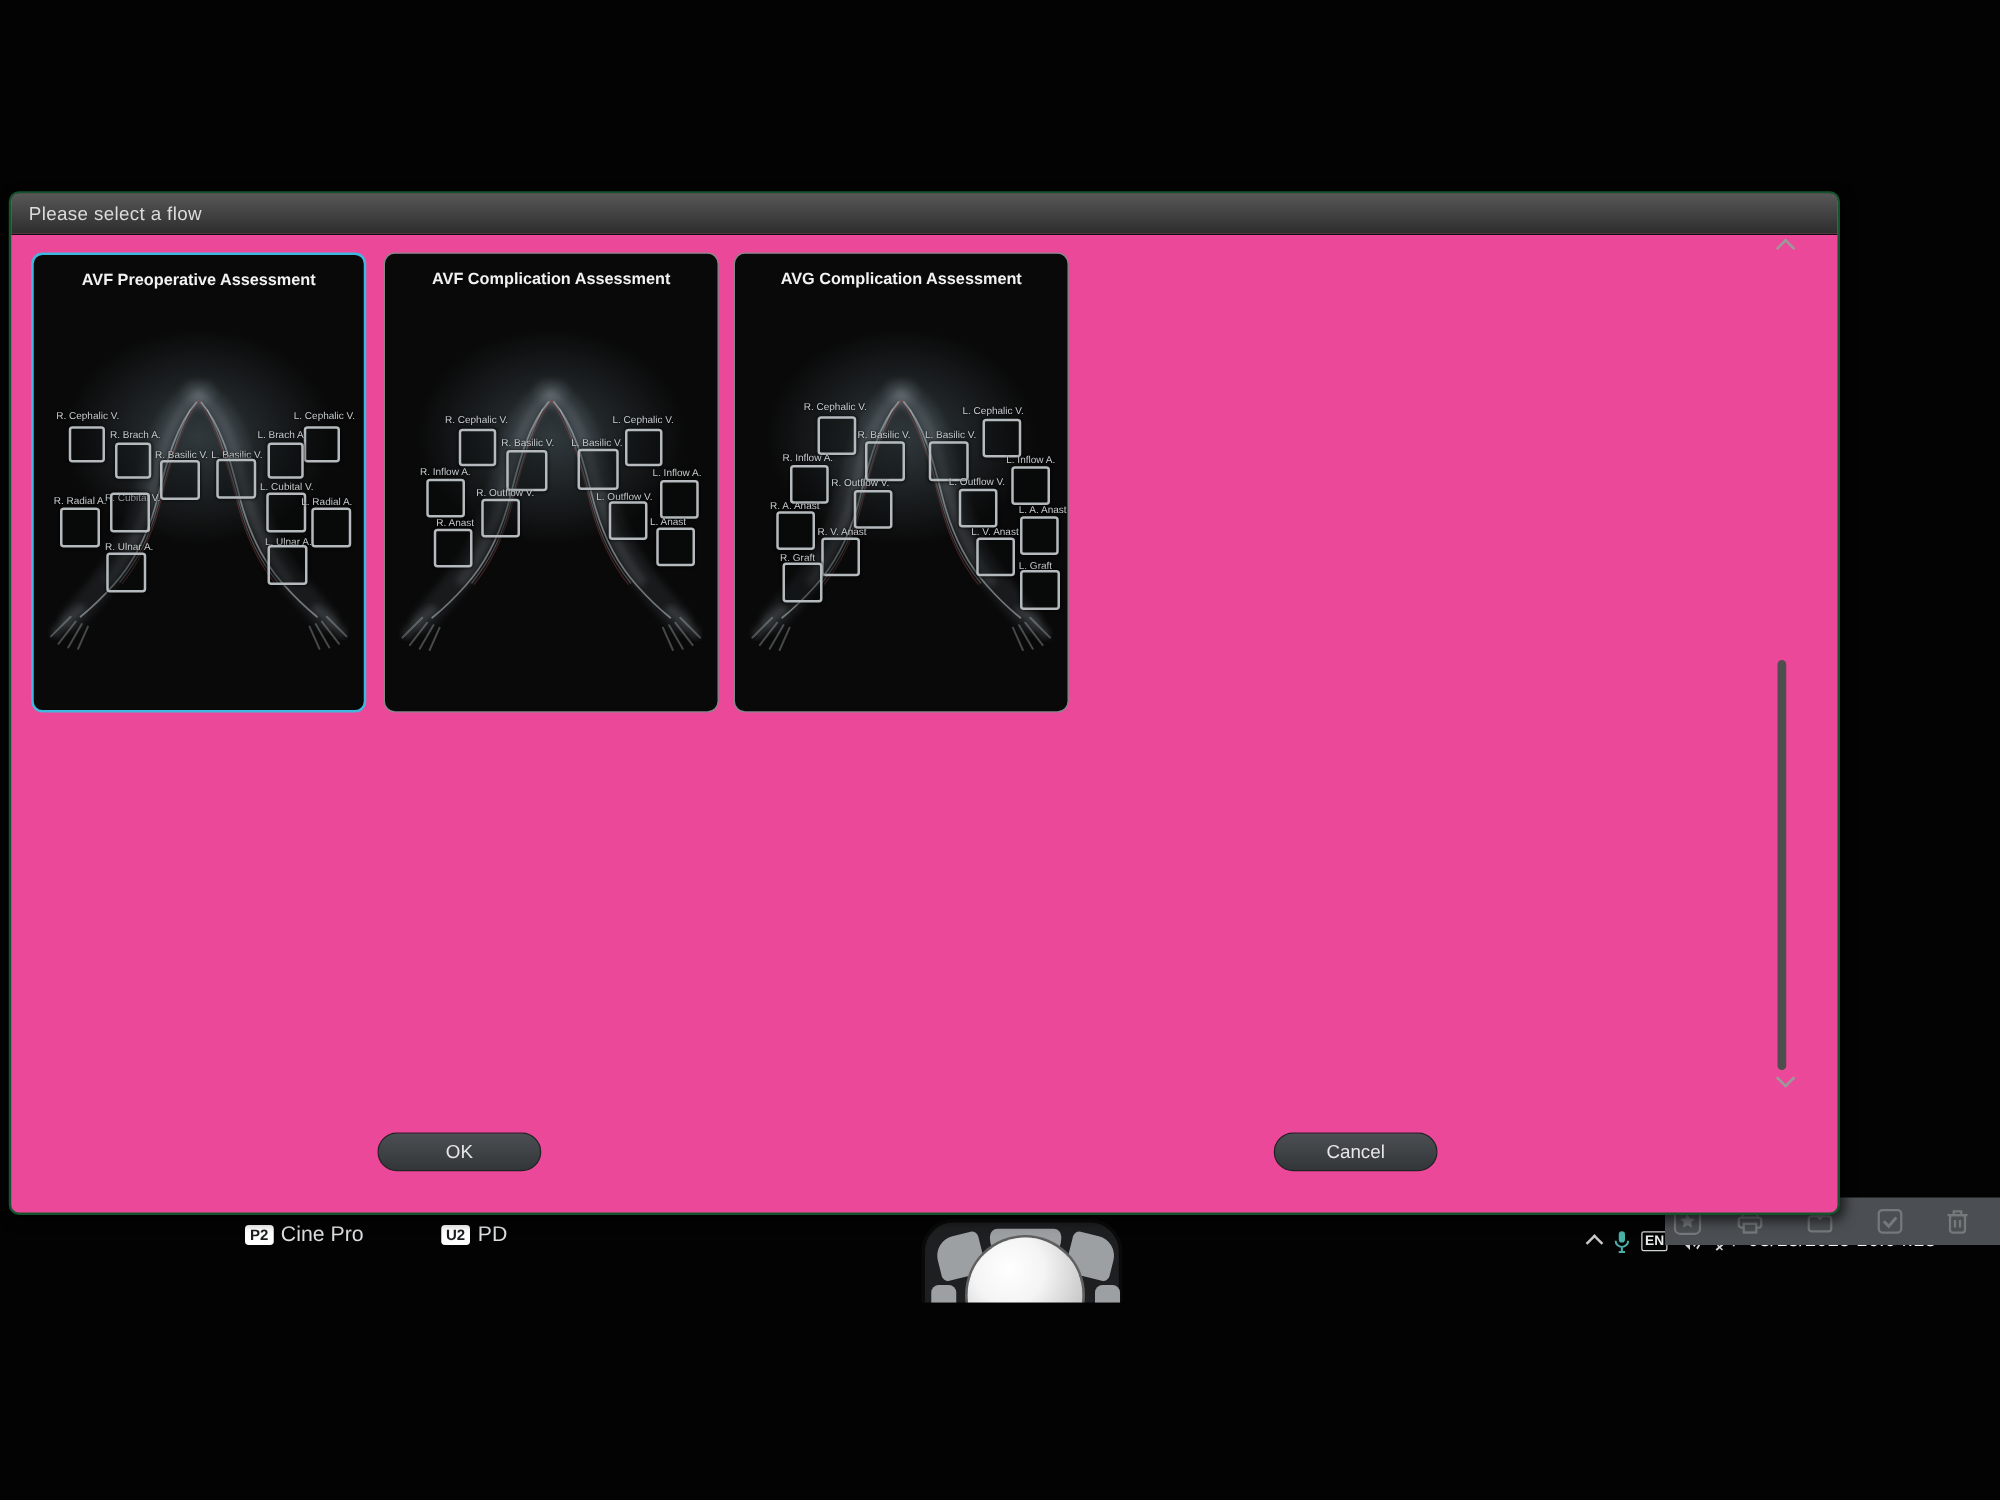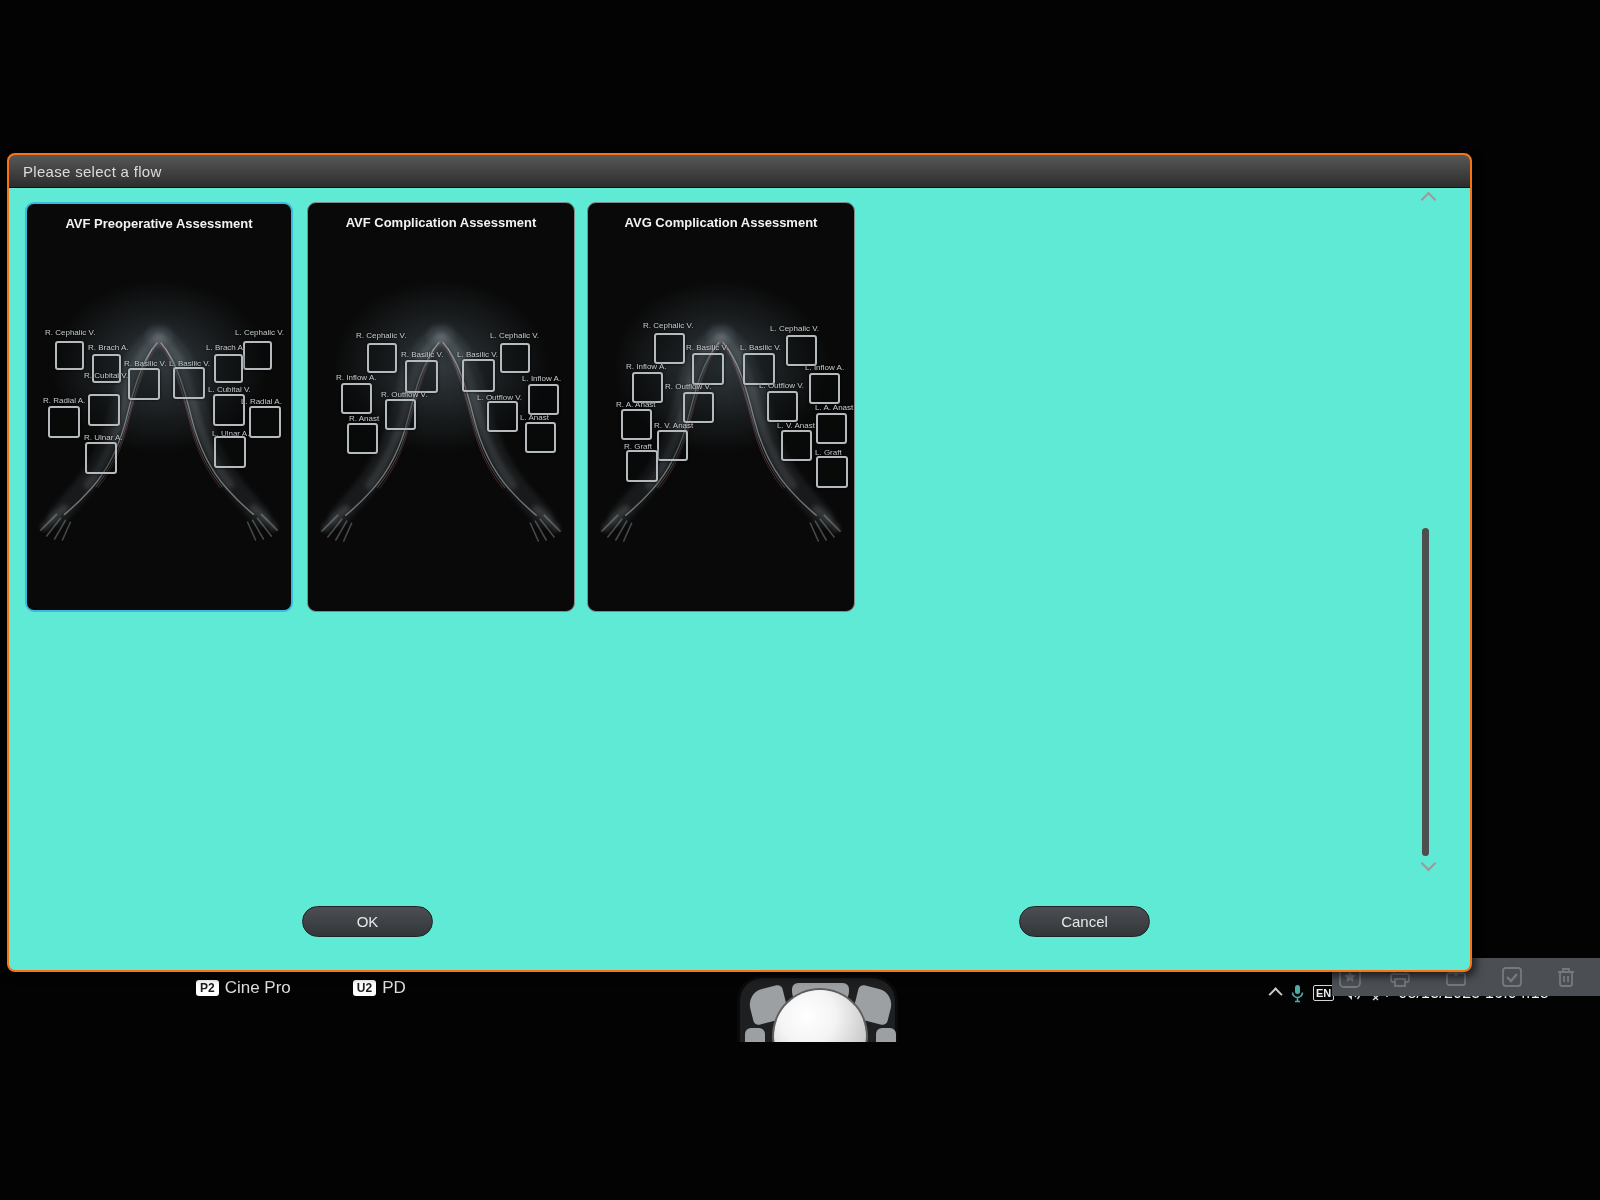--- a/index.html
+++ b/index.html
@@ -2,28 +2,28 @@
 <html><head>
 <meta charset="utf-8">
 <style>
   html,body{margin:0;padding:0;background:#000;}
   body{width:1600px;height:1200px;position:relative;overflow:hidden;
        font-family:"Liberation Sans",sans-serif;-webkit-font-smoothing:antialiased;}
   .screen{position:absolute;inset:0;background:#030303;}
 
   
   .dialog{position:absolute;left:7px;top:153px;width:1465px;height:819px;
-          background:#5eead4;border:2px solid #f97316;border-radius:8px;
+          background:#ec4899;border:2px solid #14532d;border-radius:8px;
           box-sizing:border-box;z-index:10;box-shadow:3px 4px 10px rgba(0,0,0,.7);}
   .titlebar{height:32px;background:linear-gradient(#575757,#2d2d2d);
             border-bottom:1px solid #101010;border-radius:6px 6px 0 0;
             display:flex;align-items:center;padding-left:14px;}
   .titlebar .ttl{color:#dcdcdc;font-size:15px;letter-spacing:.3px;}
 
-  .card{position:absolute;width:268px;height:410px;box-sizing:border-box;
+  .card{position:absolute;width:268px;height:368px;box-sizing:border-box;
         border:1px solid #84888b;border-radius:9px;overflow:hidden;
         background:radial-gradient(ellipse 150px 120px at 50% 40%,rgba(88,104,112,.50),rgba(8,8,8,0) 72%),#090909;}
   .card.selected{border:2px solid #3fb8e0;}
   .card-title{position:relative;z-index:3;margin-top:12px;text-align:center;
               color:#f2f2f2;font-size:13px;font-weight:bold;}
   .card-body{position:absolute;inset:0;}
   .arms{position:absolute;inset:0;width:100%;height:100%;}
   .vessel-label{position:absolute;z-index:4;font-size:8px;line-height:9px;color:#c6cccf;
                 white-space:nowrap;text-shadow:0 0 2px #000;}
   .vessel-box{position:absolute;z-index:4;border:2px solid #b4babd;border-radius:3px;
@@ -219,21 +219,21 @@
           <div class="vessel-label" style="left: 208px; top: 124px;">L. Cephalic V.</div>
           <div class="vessel-box" style="left: 216px; top: 137px; width: 25px; height: 25px;"></div>
           <div class="vessel-label" style="left: 61px; top: 139px;">R. Brach A.</div>
           <div class="vessel-box" style="left: 65px; top: 150px; width: 25px; height: 25px;"></div>
           <div class="vessel-label" style="left: 179px; top: 139px;">L. Brach A.</div>
           <div class="vessel-box" style="left: 187px; top: 150px; width: 25px; height: 25px;"></div>
           <div class="vessel-label" style="left: 97px; top: 155px;">R. Basilic V.</div>
           <div class="vessel-box" style="left: 101px; top: 164px; width: 28px; height: 28px;"></div>
           <div class="vessel-label" style="left: 142px; top: 155px;">L. Basilic V.</div>
           <div class="vessel-box" style="left: 146px; top: 163px; width: 28px; height: 28px;"></div>
-          <div class="vessel-label" style="left: 57px; top: 167px;">R. Cubital V.</div>
+          <div class="vessel-label" style="left: 57px; top: 190px;">R. Cubital V.</div>
           <div class="vessel-box" style="left: 61px; top: 190px; width: 28px; height: 28px;"></div>
           <div class="vessel-label" style="left: 181px; top: 181px;">L. Cubital V.</div>
           <div class="vessel-box" style="left: 186px; top: 190px; width: 28px; height: 28px;"></div>
           <div class="vessel-label" style="left: 16px; top: 192px;">R. Radial A.</div>
           <div class="vessel-box" style="left: 21px; top: 202px; width: 28px; height: 28px;"></div>
           <div class="vessel-label" style="left: 214px; top: 193px;">L. Radial A.</div>
           <div class="vessel-box" style="left: 222px; top: 202px; width: 28px; height: 28px;"></div>
           <div class="vessel-label" style="left: 57px; top: 229px;">R. Ulnar A.</div>
           <div class="vessel-box" style="left: 58px; top: 238px; width: 28px; height: 28px;"></div>
           <div class="vessel-label" style="left: 185px; top: 225px;">L. Ulnar A.</div>

